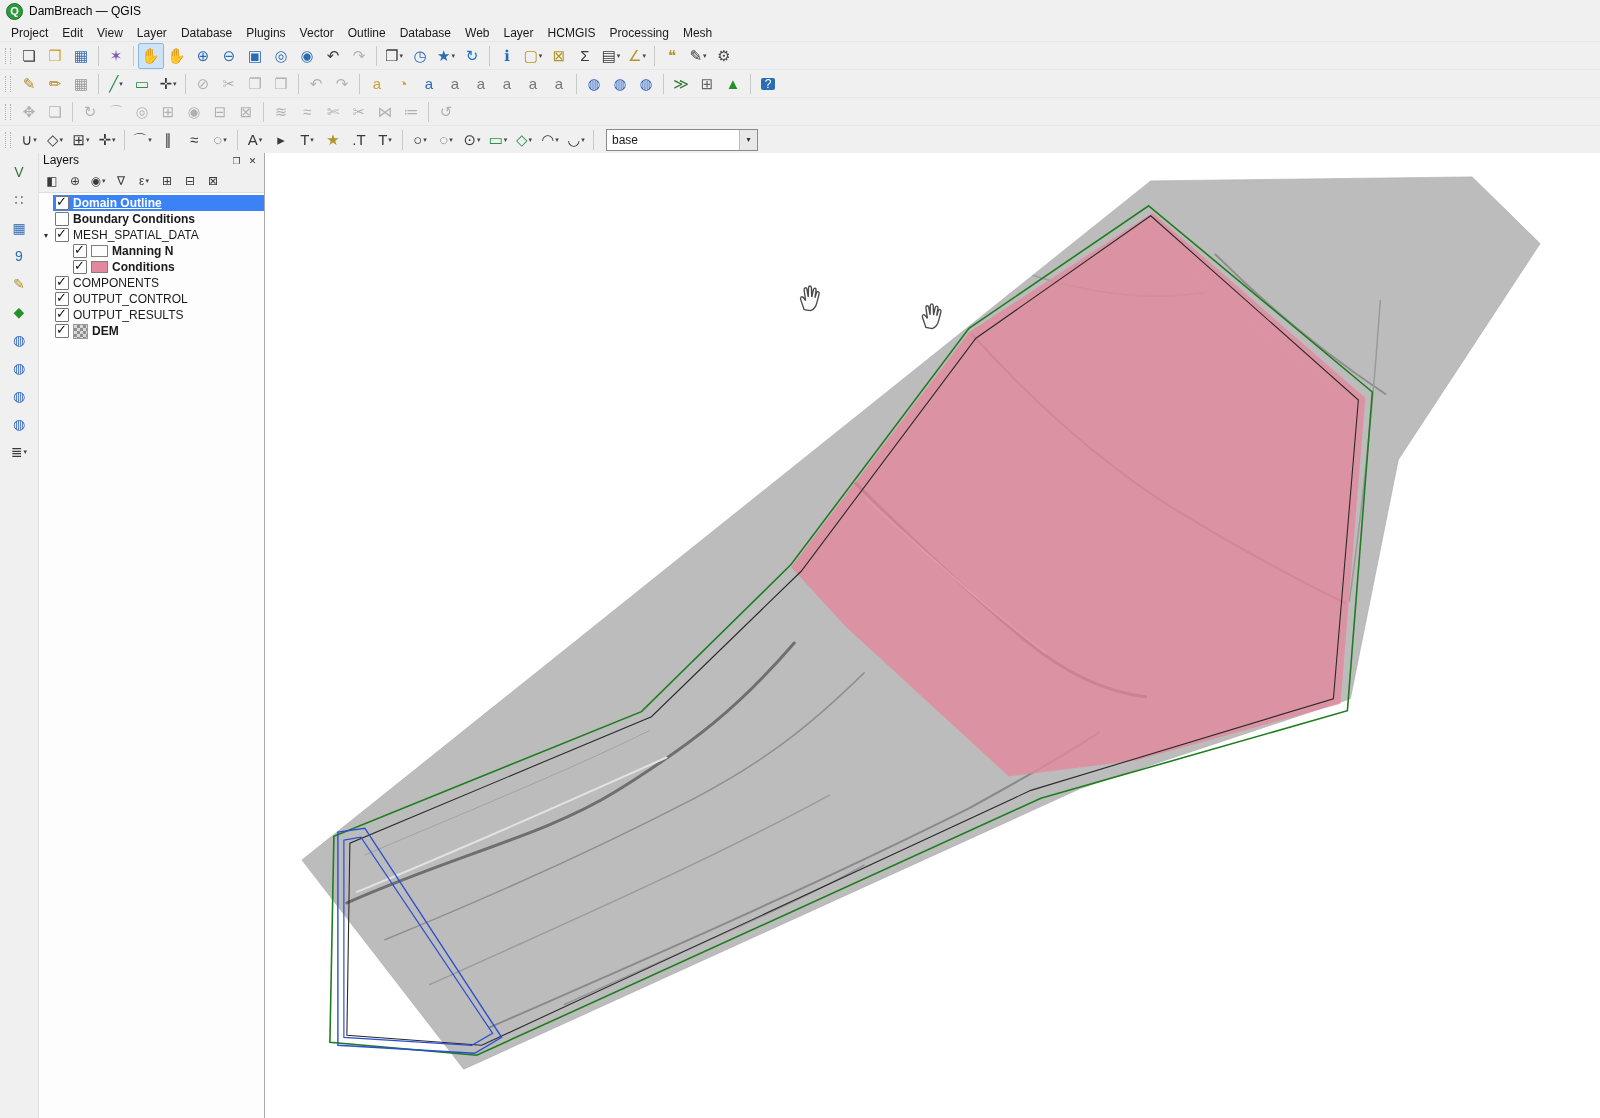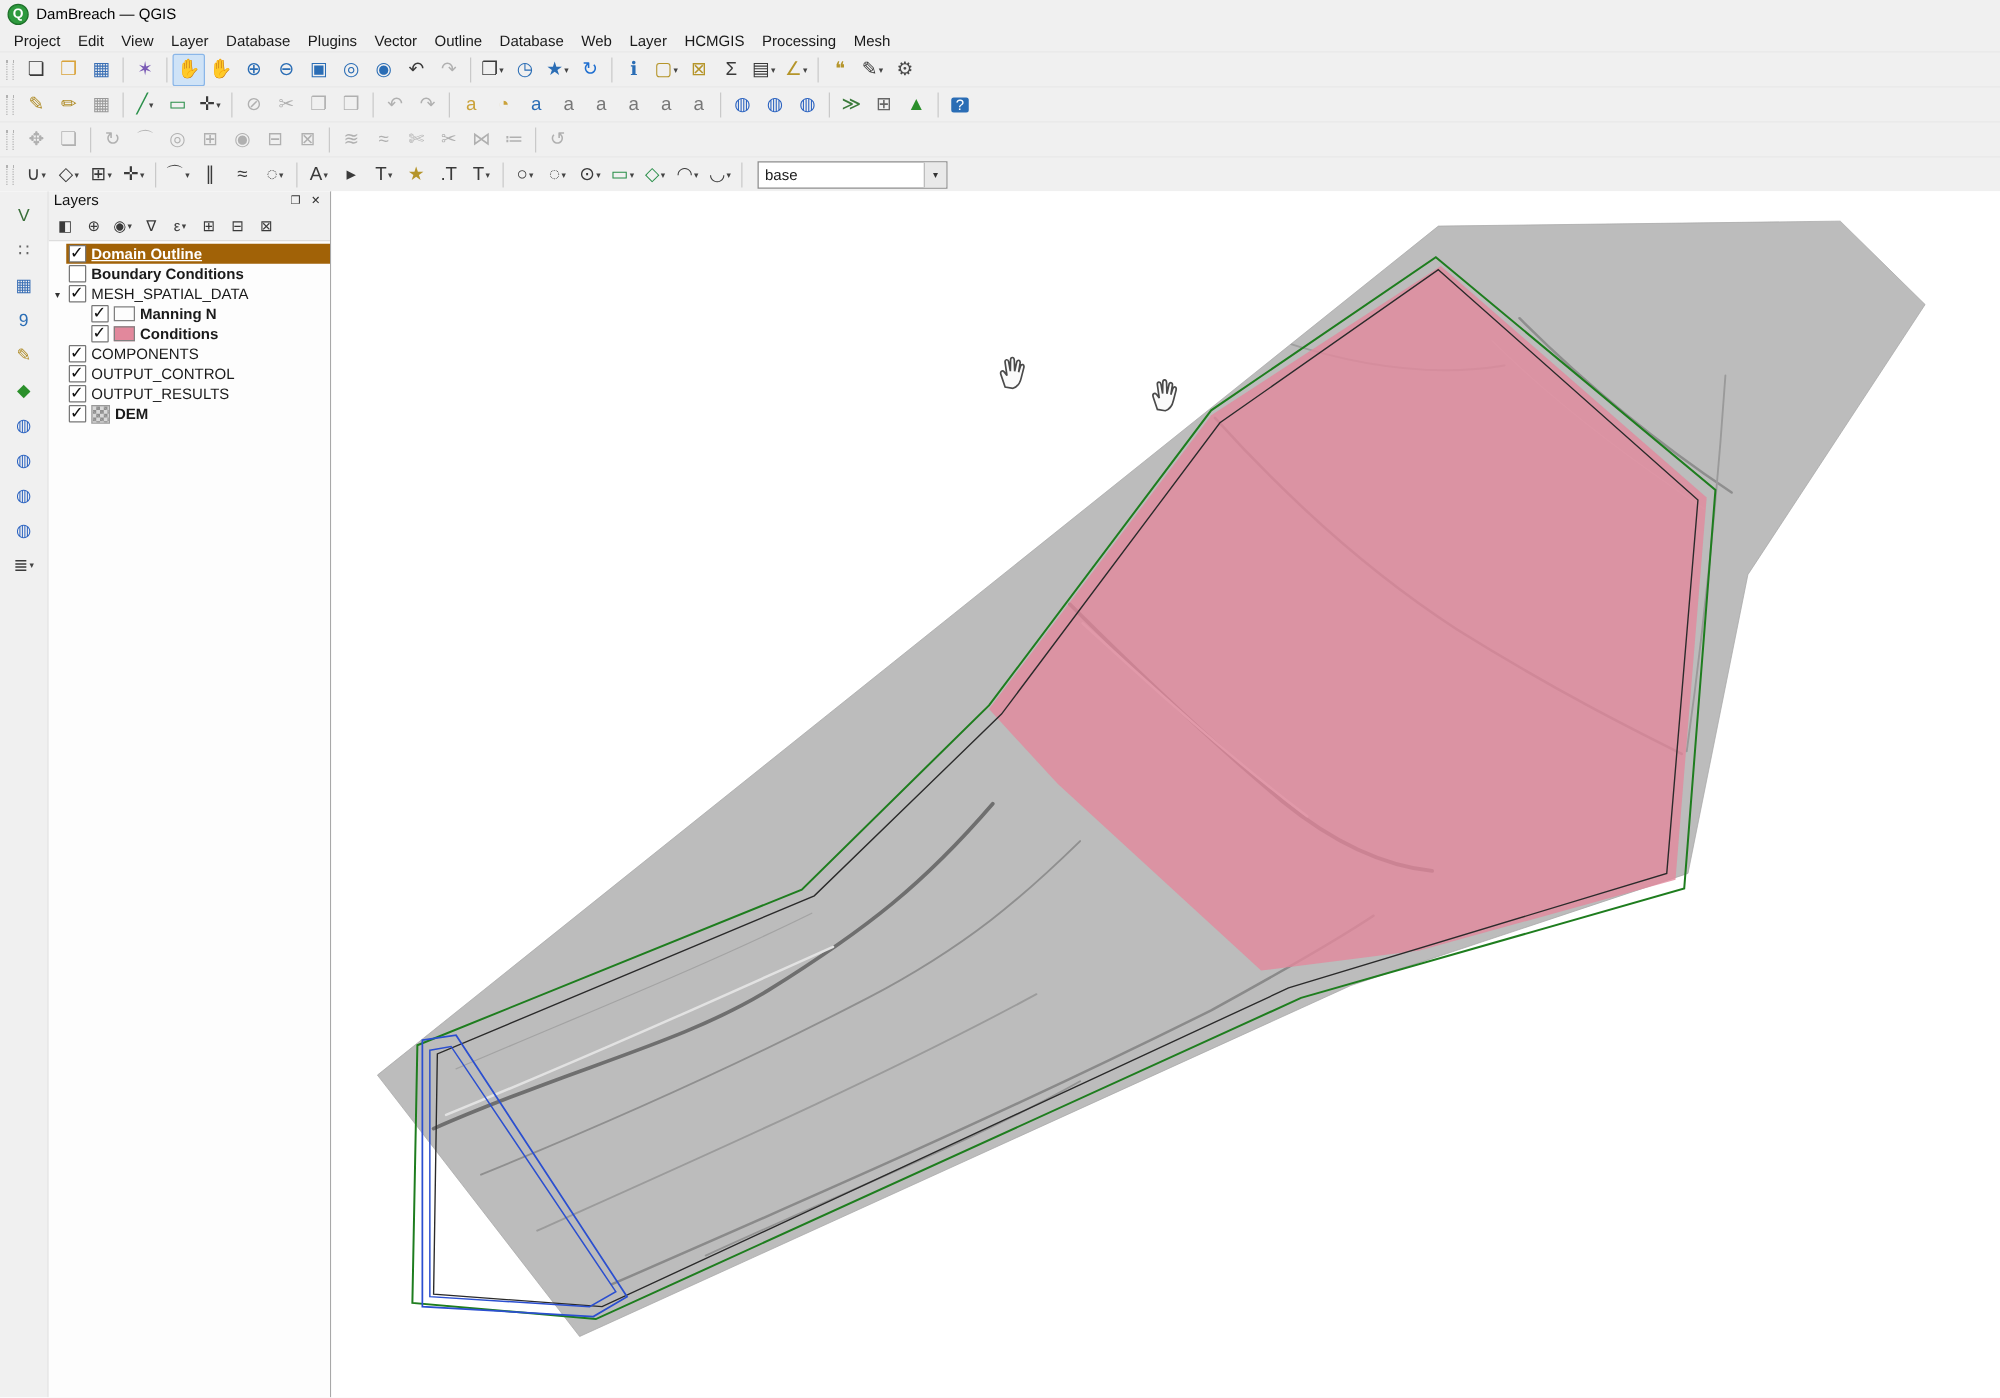--- a/index.html
+++ b/index.html
@@ -47,21 +47,21 @@
   .panel{width:225px;flex:none;display:flex;flex-direction:column;background:#f0f0f0;border-right:1px solid #a8a8a8}
   .panel-header{height:17px;flex:none;display:flex;align-items:flex-start;padding:0 4px;gap:2px}
   .panel-title{flex:1;font-size:12px;color:#111}
   .pbtn{width:15px;height:15px;display:flex;align-items:center;justify-content:center;font-size:9px;color:#333}
   .panel-tools{height:22px;flex:none;display:flex;align-items:center;padding:0 2px;gap:1px}
   .panel-tools .tbtn{min-width:20px;height:20px;font-size:12px}
   .tree{flex:1;background:#fdfdfd;border-top:1px solid #ddd;padding-top:2px;overflow:hidden}
   .trow{height:16px;display:flex;align-items:center;font-size:12px}
   .gutter{display:flex;align-items:center;justify-content:center;font-size:8px;color:#333;height:100%;flex:none}
   .rowbody{display:flex;align-items:center;gap:4px;flex:1;height:100%;padding-left:2px;min-width:0}
-  .rowbody.selected{background:#a16207}
+  .rowbody.selected{background:#3b82f6}
   .rowbody.selected .lbl{color:#fff;text-decoration:underline}
   .cb{width:12px;height:12px;background:#fff;border:1px solid #777;border-radius:1px;position:relative;flex:none}
   .cb.checked::after{content:"✓";position:absolute;left:0px;top:-3px;font-size:13px;font-weight:700;color:#111}
   .swatch{width:15px;height:10px;border:1px solid #808080;flex:none}
   .ricon{width:13px;height:13px;flex:none;border:1px solid #999;
     background-image:linear-gradient(45deg,#8f8f8f 25%,transparent 25%,transparent 75%,#8f8f8f 75%),
                      linear-gradient(45deg,#8f8f8f 25%,#d8d8d8 25%,#d8d8d8 75%,#8f8f8f 75%);
     background-size:6px 6px;background-position:0 0,3px 3px}
   .lbl{white-space:nowrap;overflow:hidden}
   .bold{font-weight:700}

